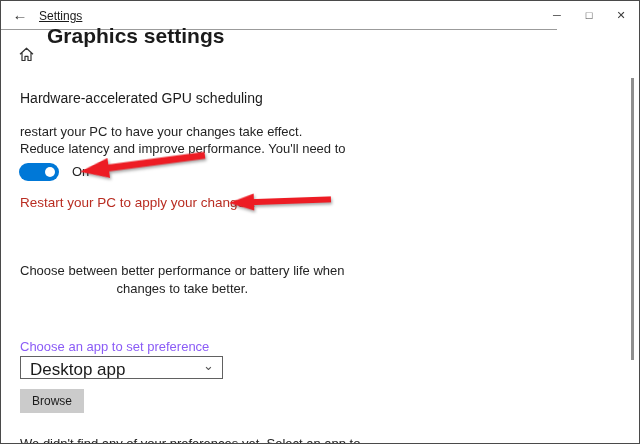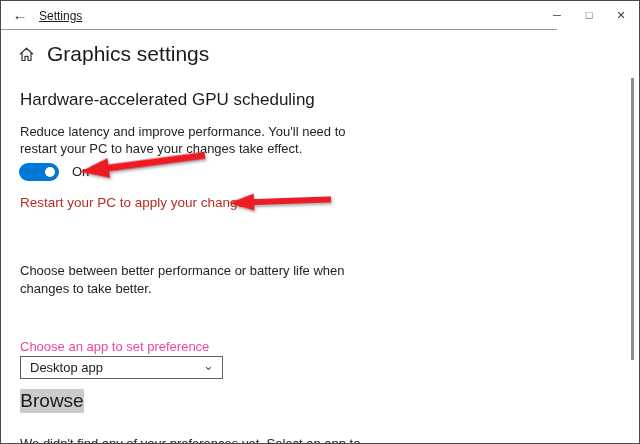--- a/index.html
+++ b/index.html
@@ -46,36 +46,36 @@
     width:32px;height:28px;display:flex;align-items:center;justify-content:center;
     font-size:11px;color:#3c3c3c;cursor:pointer;
   }
   .titlebar-edge{
     position:absolute;left:0;top:28px;width:556px;height:1px;
     background:#9b9b9b;
   }
   
   .home-icon{position:absolute;left:17px;top:45px;}
   .page-title{
-    position:absolute;left:46px;top:41px;
-    font-size:21px;font-weight:400;color:#1b1b1b;white-space:nowrap;
+    position:absolute;left:46px;top:23px;
+    font-size:21px;font-weight:700;color:#1b1b1b;white-space:nowrap;
   }
   
   .section-heading{
     position:absolute;left:19px;
-    font-size:17px;font-weight:400;color:#1b1b1b;white-space:nowrap;
+    font-size:14px;font-weight:400;color:#1b1b1b;white-space:nowrap;
   }
   .body-text{
     position:absolute;left:19px;
     font-size:13px;color:#242424;line-height:17px;white-space:nowrap;
   }
   #gpu-heading{top:89px;}
   #gpu-desc{top:122px;}
   #perf-heading{top:230px;}
-  #perf-desc{top:261px;line-height:18px;}
+  #perf-desc{top:261px;line-height:18px;text-align:center;}
   
   .toggle{
     position:absolute;left:18px;top:162px;
     width:40px;height:18px;border-radius:9px;
     background:var(--accent);cursor:pointer;
   }
   .toggle .knob{
     position:absolute;right:4px;top:4px;width:10px;height:10px;
     border-radius:50%;background:#fff;
   }
@@ -89,37 +89,37 @@
     font-size:13.5px;color:var(--warning);white-space:nowrap;
   }
   
   .red-arrow{position:absolute;filter:drop-shadow(1px 2px 1.5px rgba(0,0,0,0.35));}
   #arrow1{left:77px;top:158px;transform:rotate(-7.5deg);transform-origin:0 50%;}
   #arrow2{left:226px;top:191px;transform:rotate(-2deg);transform-origin:0 50%;}
   .red-arrow polygon{fill:var(--arrow);}
   
   .choose-label{
     position:absolute;left:19px;top:338px;
-    font-size:13px;color:#ec4899;white-space:nowrap;
+    font-size:13px;color:#8b5cf6;white-space:nowrap;
   }
   .dropdown{
     position:absolute;left:19px;top:355px;width:203px;height:23px;
     border:1px solid var(--border);background:#fff;cursor:pointer;
   }
   .dropdown .value{
-    position:absolute;left:9px;top:3px;font-size:13px;color:#1b1b1b;
+    position:absolute;left:9px;top:3px;font-size:17px;color:#1b1b1b;
   }
   .dropdown .chevron{
     position:absolute;right:8px;top:1px;font-size:13px;color:#555;
   }
   .browse-btn{
     position:absolute;left:19px;top:388px;width:64px;height:24px;
     background:var(--btnbg);border:none;
     font-family:"Liberation Sans", sans-serif;
-    font-size:19px;color:#1b1b1b;cursor:pointer;
+    font-size:12px;color:#1b1b1b;cursor:pointer;
   }
   .bottom-note{
     position:absolute;left:19px;top:435px;
     font-size:13px;color:#242424;white-space:nowrap;
   }
   
   .scrollbar-thumb{
     position:absolute;left:630px;top:77px;width:3px;height:282px;
     background:#8f8f8f;cursor:pointer;
   }
@@ -143,22 +143,22 @@
   <span class="home-icon">
     <svg width="17" height="17" viewBox="0 0 17 17">
       <path d="M2 8.2 L8.5 2.2 L15 8.2 M4 6.8 V14.5 H7 V10.3 H10 V14.5 H13 V6.8" fill="none" stroke="#333" stroke-width="1.2" stroke-linejoin="round"></path>
     </svg>
   </span>
   <h1 class="page-title">Graphics settings</h1>
 
   <h2 class="section-heading" id="gpu-heading">Hardware-accelerated GPU scheduling</h2>
 
   <div class="body-text" id="gpu-desc">
+    <div>restart your PC to have your changes take effect.</div>
     <div>Reduce latency and improve performance. You'll need to</div>
-    <div>restart your PC to have your changes take effect.</div>
   </div>
 
   <div class="toggle">
     <div class="knob"></div>
   </div>
   <span class="toggle-label">On</span>
 
   <svg class="red-arrow" id="arrow1" width="130" height="26" viewBox="0 0 130 26">
     <polygon points="2,13 31,3 31,9.5 128,9.5 128,16.5 31,16.5 31,23"></polygon>
   </svg>

